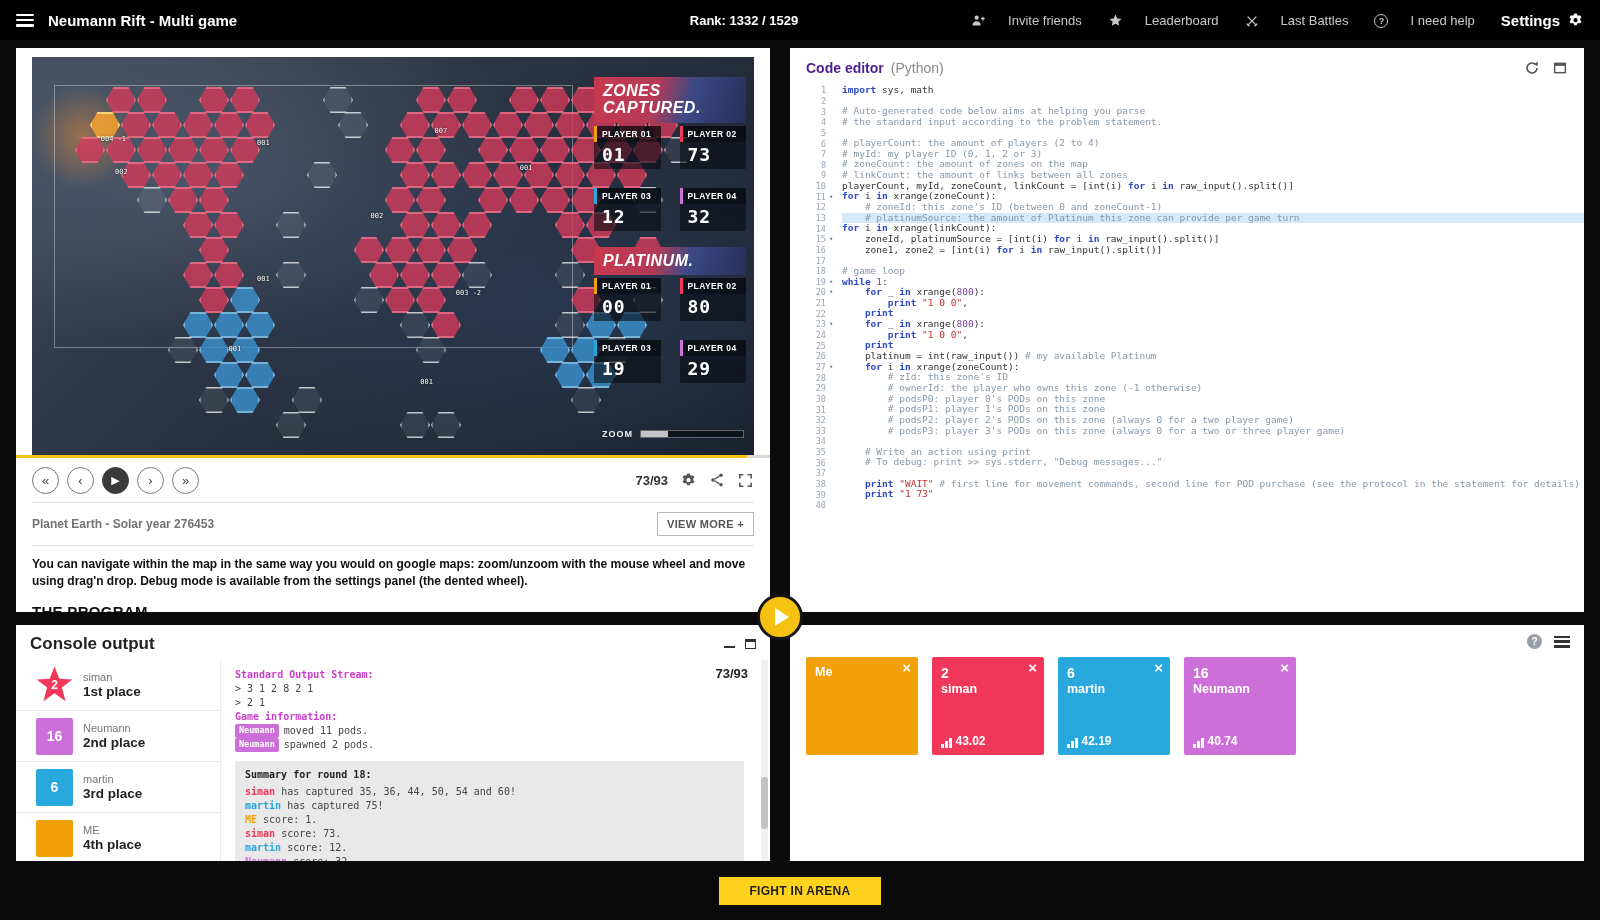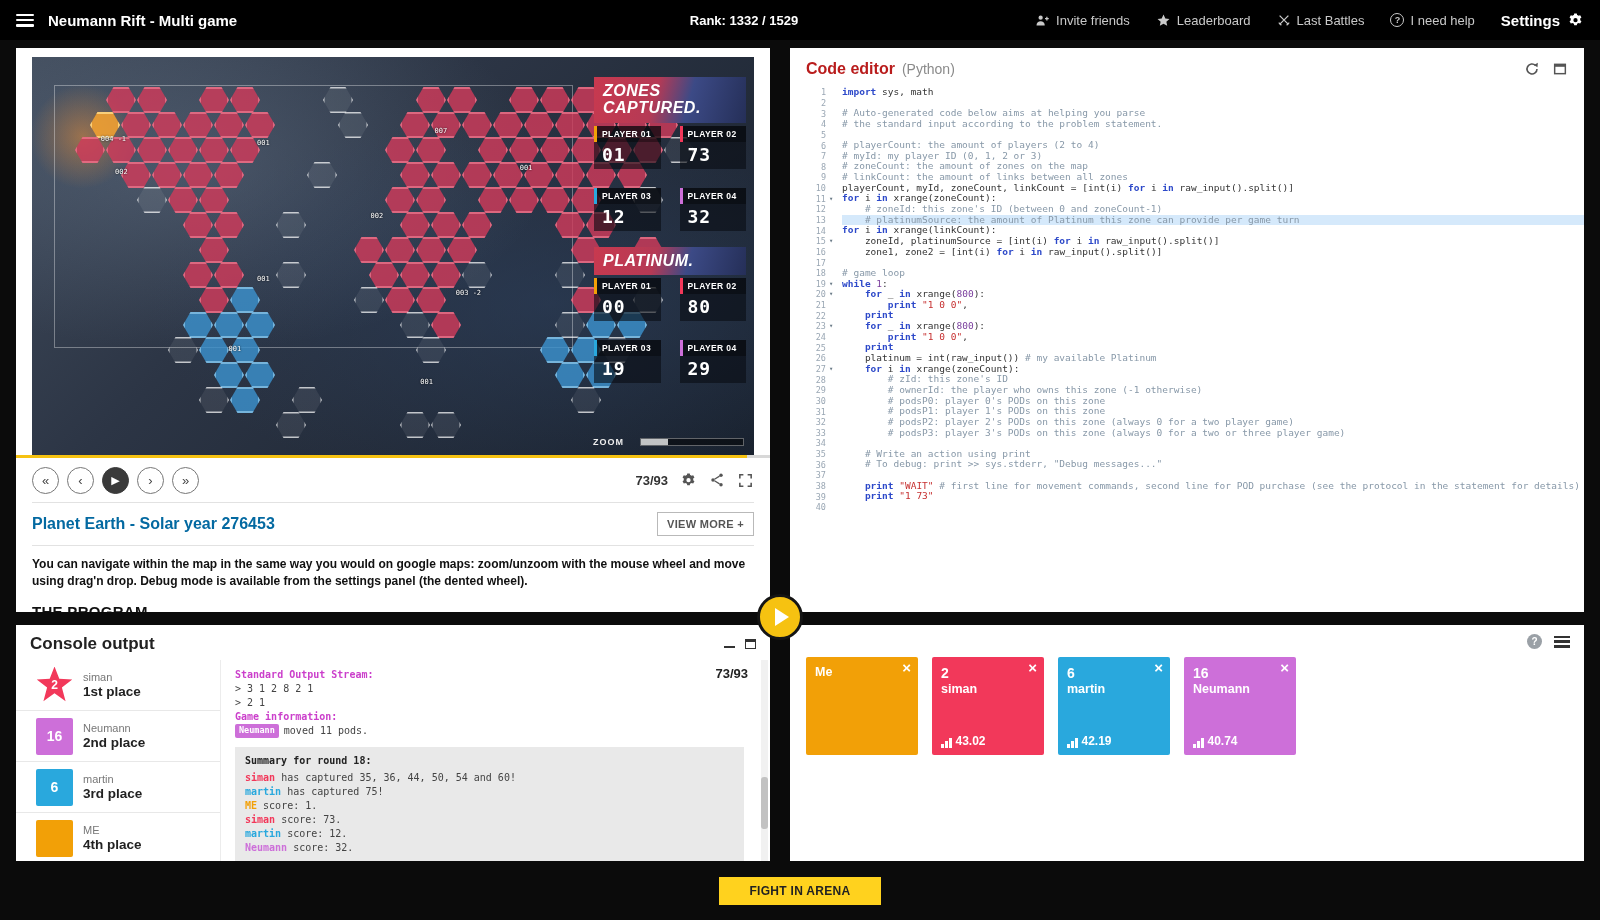--- a/index.html
+++ b/index.html
@@ -6,21 +6,21 @@
   html,body{width:1600px;height:920px;overflow:hidden}
   body{background:#0b0b0b;font-family:"Liberation Sans",sans-serif;position:relative;display:flex;flex-direction:column}
 
   
   .topbar{height:40px;background:#000;display:flex;align-items:center;padding:0 16px;position:relative;flex:0 0 auto}
   .hamburger{width:18px;height:13px;display:flex;flex-direction:column;justify-content:space-between;cursor:pointer;margin-right:14px}
   .hamburger span{display:block;height:2.5px;background:#fff;border-radius:1px}
   .app-title{color:#fff;font-weight:bold;font-size:15px}
   .topbar-rank{position:absolute;left:46.5%;transform:translateX(-50%);color:#fff;font-weight:bold;font-size:13px}
   .topbar-nav{margin-left:auto;display:flex;align-items:center;gap:26px}
-  .nav-item{display:flex;align-items:center;gap:6px;color:#c9c9c9;font-size:13px;cursor:pointer}
+  .nav-item{display:flex;align-items:flex-end;gap:22px;color:#c9c9c9;font-size:13px;cursor:pointer}
   .nav-item svg{flex:0 0 auto}
   .q-circle{width:14px;height:14px;border:1.5px solid #c9c9c9;border-radius:50%;display:inline-flex;align-items:center;justify-content:center;font-size:9px;font-weight:bold;color:#c9c9c9}
   .nav-settings{color:#fff;font-weight:bold;font-size:15px;display:flex;align-items:center;gap:7px;cursor:pointer}
 
   
   .main{position:relative;display:grid;grid-template-columns:754px 794px;grid-template-rows:564px 236px;gap:13px 20px;padding:8px 16px 0;flex:0 0 auto}
   .panel{background:#fff;overflow:hidden;position:relative}
 
   
   .viewer-panel{padding:9px 16px 0;display:flex;flex-direction:column}
@@ -39,45 +39,45 @@
   .hex-o{background:rgba(240,160,50,.9);box-shadow:inset 0 0 0 2px rgba(255,220,140,.8)}
   .hex-label{position:absolute;color:#fff;font-size:7px;font-family:"DejaVu Sans Mono",monospace;text-shadow:0 0 2px #000;pointer-events:none}
 
   .hud{position:absolute;top:20px;right:8px;width:152px}
   .hud-banner{background:linear-gradient(105deg,#c8394f 0%,#b53a55 40%,#3c4a86 62%,#252f58 100%);color:#fff;font-style:italic;font-weight:900;font-size:16px;line-height:1.05;padding:6px 9px;letter-spacing:.5px}
   .hud-grid{display:grid;grid-template-columns:1fr 1fr;gap:19px;margin-top:3px}
   .hud-cell{background:rgba(8,12,18,.6)}
   .hud-player{border-left:3px solid #fff;font-size:8.5px;font-weight:bold;color:#fff;padding:3px 5px;letter-spacing:.4px;background:rgba(0,0,0,.35)}
   .hud-value{color:#fff;font-family:"DejaVu Sans Mono",monospace;font-weight:bold;font-size:18px;padding:2px 8px 4px;letter-spacing:1px}
   .hud-gap{height:16px}
-  .zoom{position:absolute;bottom:8px;right:10px;display:flex;align-items:center;gap:16px}
+  .zoom{position:absolute;bottom:16px;right:10px;display:flex;align-items:center;gap:7px}
   .zoom-label{color:#eee;font-size:9px;font-weight:bold;letter-spacing:1px}
   .zoom-track{width:104px;height:8px;background:rgba(0,0,0,.5);border:1px solid rgba(255,255,255,.35);position:relative}
   .zoom-fill{position:absolute;left:0;top:0;bottom:0;width:26%;background:rgba(255,255,255,.75)}
 
   .progress{height:3px;margin:0 -16px;background:#d8d8d8;position:relative;flex:0 0 auto}
   .progress-fill{position:absolute;left:0;top:0;bottom:0;width:97%}
 
   .controls{display:flex;align-items:center;height:44px;gap:8px;flex:0 0 auto}
   .ctrl-btn{width:27px;height:27px;border:1.5px solid #777;border-radius:50%;display:flex;align-items:center;justify-content:center;font-size:13px;color:#444;cursor:pointer;background:#fff;line-height:1}
   .ctrl-play{background:#3a3a3a;border-color:#3a3a3a;color:#fff;font-size:11px}
   .ctrl-right{margin-left:auto;display:flex;align-items:center;gap:12px}
   .frame-counter{font-size:13px;color:#333;font-weight:bold}
   .icon-btn{color:#555;cursor:pointer;display:flex;align-items:center}
 
   .caption-row{display:flex;align-items:center;justify-content:space-between;border-top:1px solid #e2e2e2;border-bottom:1px solid #e2e2e2;height:44px;flex:0 0 auto}
-  .caption{font-size:16px;font-weight:bold;color:#0369a1}
+  .caption{font-size:12px;font-weight:bold;color:#737373}
   .view-more{font-size:11px;font-weight:bold;color:#555;border:1px solid #b9b9b9;padding:5px 9px;background:#fff;cursor:pointer;letter-spacing:.3px}
   .viewer-desc{font-size:12px;font-weight:bold;color:#111;line-height:1.45;padding:10px 0 0}
   .section-heading{font-size:15px;font-weight:900;color:#111;margin-top:12px;letter-spacing:.3px}
 
   
   .editor-panel{padding:10px 0 0}
   .editor-header{display:flex;align-items:baseline;gap:7px;padding:2px 16px 8px}
-  .editor-title{font-size:16px;font-weight:bold;color:#b91c1c}
+  .editor-title{font-size:14px;font-weight:bold;color:#4c1d95}
   .editor-lang{font-size:14px;color:#8a8a8a}
   .editor-icons{margin-left:auto;display:flex;gap:12px;align-self:center}
   .code-area{display:flex;font-family:"DejaVu Sans Mono",monospace}
   .gutter-col{width:46px;flex:0 0 auto;padding-top:1px}
   .gut-row{height:10.65px;display:flex;justify-content:flex-end;align-items:center;font-size:8.5px;color:#9aa7b4}
   .gnum{text-align:right}
   .gfold{width:10px;text-align:center;color:#6b7b88;font-size:7px}
   .code-col{flex:1;padding:1px 0 0 6px;overflow:hidden}
   .code-line{height:10.65px;font-size:9.5px;line-height:10.65px;white-space:pre;color:#333}
   .hl-line{background:#d5e9fb}
@@ -713,20 +713,21 @@
 </div>
       <div class="console-out">
         <div class="out-magenta" style="color: rgb(203, 63, 203);">Standard Output Stream:</div>
         <div>
             <div class="out-line">&gt; 3 1 2 8 2 1</div>
             <div class="out-line">&gt; 2 1</div>
           </div>
         <div class="out-magenta" style="color: rgb(203, 63, 203);">Game information:</div>
         <div>
             <div class="out-line"><span class="gi-badge" style="background: rgb(205, 111, 217);">Neumann</span>moved 11 pods.</div>
+            <div class="out-line"><span class="gi-badge" style="background: rgb(205, 111, 217);">Neumann</span>spawned 2 pods.</div>
           </div>
         <div class="summary-box">
           <div class="summary-title">Summary for round 18:</div>
           <div>
               <div><span class="sum-name" style="color: rgb(242, 56, 90);">siman</span> has captured 35, 36, 44, 50, 54 and 60!</div>
               <div><span class="sum-name" style="color: rgb(41, 168, 221);">martin</span> has captured 75!</div>
               <div><span class="sum-name" style="color: rgb(242, 160, 7);">ME</span> score: 1.</div>
               <div><span class="sum-name" style="color: rgb(242, 56, 90);">siman</span> score: 73.</div>
               <div><span class="sum-name" style="color: rgb(41, 168, 221);">martin</span> score: 12.</div>
               <div><span class="sum-name" style="color: rgb(205, 111, 217);">Neumann</span> score: 32.</div>

